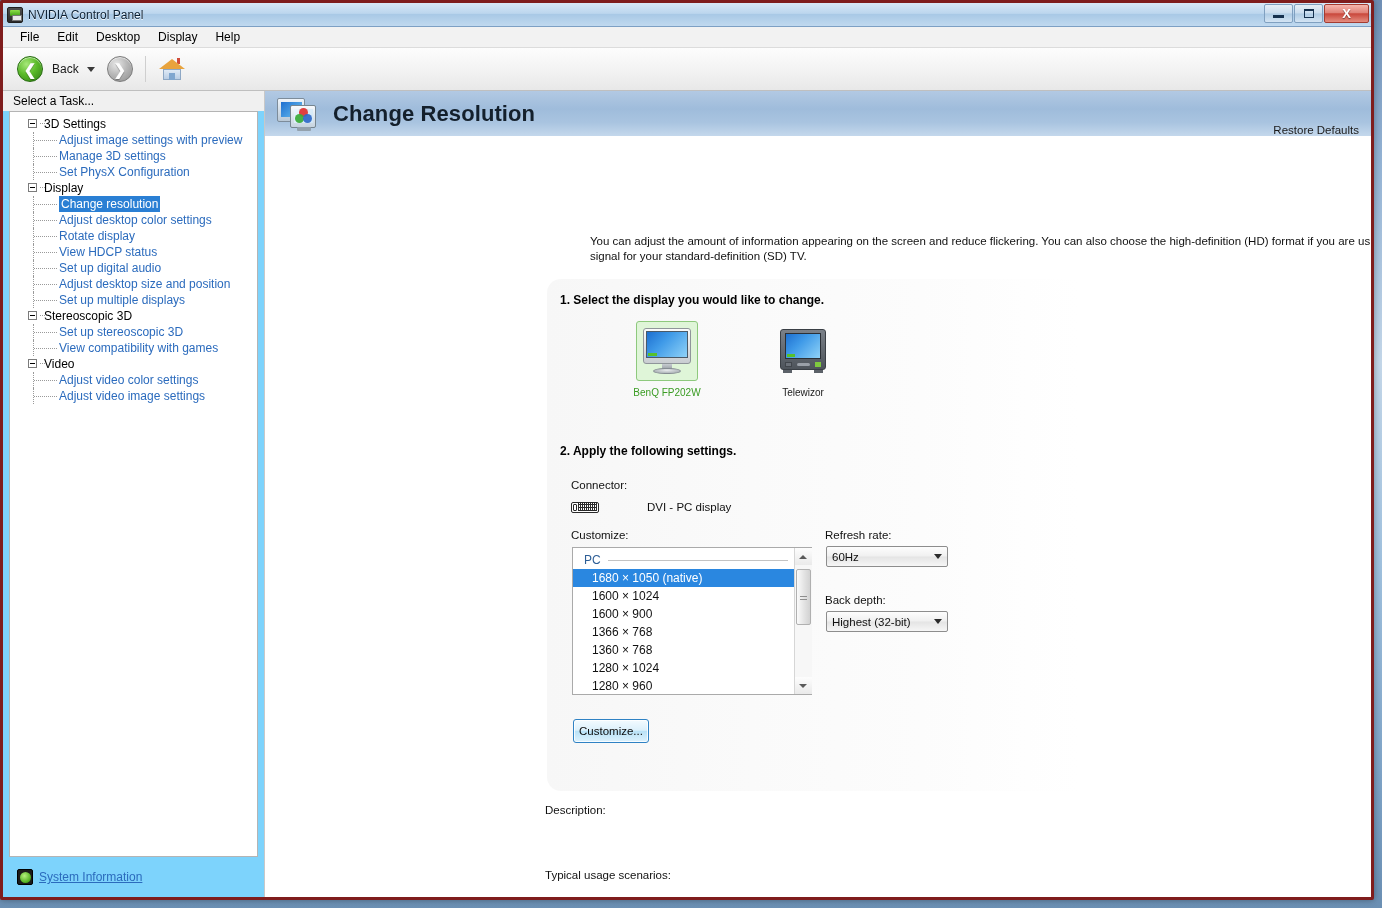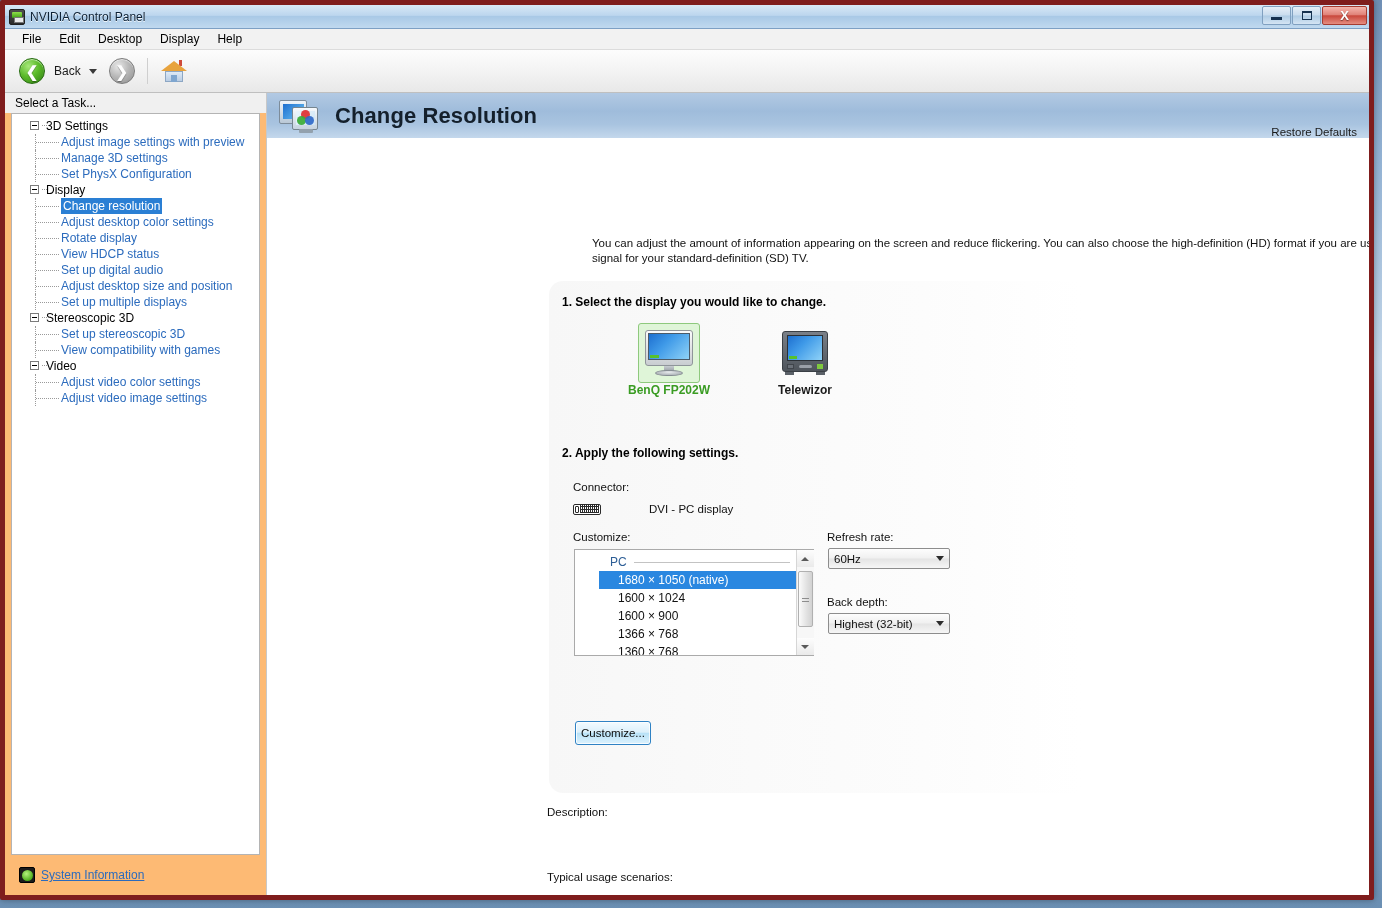--- a/index.html
+++ b/index.html
@@ -12,21 +12,21 @@
   body {
     background: linear-gradient(180deg,#6f8fb5 0%, #94b3d4 18%, #c3d6e8 40%, #9fc0dd 62%, #7ea3c6 85%, #6b8fb3 100%);
   }
 
   
   #window {
     position: absolute;
     left: 0; top: 0;
     width: 1374px; height: 900px;
     background: #f0f0f0;
-    border: 5px solid #7f1d1d;
+    border: 3px solid #7f1d1d;
     border-radius: 2px;
     box-shadow: 0 0 6px rgba(0,0,0,.35);
     display: flex; flex-direction: column;
   }
 
   
   #titlebar {
     height: 24px;
     background: linear-gradient(180deg,#d8e8f6 0%, #bcd6ee 45%, #a9c9e6 50%, #c0d9ef 100%);
     border-bottom: 1px solid #7da0c4;
@@ -130,21 +130,21 @@
   }
   .tb-sep { width:1px; height:26px; background:#cfcfcf; margin:0 13px 0 12px; }
   .home-icon { width: 26px; height: 24px; position: relative; }
 
   
   #main { flex: 1 1 auto; display: flex; min-height: 0; background:#fff; }
 
   
   #leftpane {
     width: 262px; flex: 0 0 262px;
-    background: #fdba74;
+    background: #7dd3fc;
     border-right: 1px solid #c8c8c8;
     display:flex; flex-direction:column;
     position: relative;
   }
   #select-task-label {
     font-size: 12px; color:#000;
     padding: 3px 0 3px 10px;
     background: #f0f0f0;
   }
   #tree-box {
@@ -258,21 +258,21 @@
   .step-label {
     font-size: 12px; font-weight:bold; color:#000;
   }
   #step1 { position:absolute; left: 13px; top: 14px; }
   #step2 { position:absolute; left: 13px; top: 165px; }
 
   .display-row { position:absolute; left: 84px; top: 42px; display:flex; gap: 64px; }
   .display-item { width: 72px; display:flex; flex-direction:column; align-items:center; cursor:default; }
   .display-thumb { width:62px; height:60px; border-radius:3px; display:flex;align-items:center;justify-content:center; }
   .display-thumb.selected { background:#dff5d8; border:1px solid #8ec97d; }
-  .display-name { font-size:12px; white-space:nowrap;font-weight:bold; }
+  .display-name { font-size:10px; margin-top:6px; white-space:nowrap; }
   .display-name.selected { color:#3a9c23; }
   .display-name.unselected { color:#1a1a1a; }
 
   #connector-label { position:absolute; left:24px; top:200px; font-size:11.5px; color:#111; }
   #connector-row { position:absolute; left:24px; top:222px; display:flex; align-items:center;gap:35px; }
   .dvi-icon {
     width: 28px; height: 11px;
     border: 1px solid #2a2a2a;
     border-radius: 2px;
     background: #fff;
@@ -284,24 +284,23 @@
   .dvi-icon .dvi-pins {
     flex:1; height:8px;
     background: repeating-linear-gradient(90deg,#2a2a2a 0 1px, transparent 1px 2px),
                 repeating-linear-gradient(0deg,#2a2a2a 0 1px, transparent 1px 3px);
   }
   #connector-text { font-size:11.5px; color:#111; }
 
   #res-label { position:absolute; left:24px; top:250px; font-size:11.5px; color:#111; }
   #res-listbox {
     position:absolute; left:25px; top:268px;
-    width: 240px; height: 107px;
+    width: 240px; height: 148px;
     background:#fff; border:1px solid #aaa;
     display:flex;
-    padding-left:24px;
   }
   .res-list { flex:1 1 auto; overflow:hidden; padding-top:3px; }
   .res-group-row {
     display:flex; align-items:center;
     font-size:12px; color:#2d5e96;
     padding: 1px 6px 1px 11px;
     height:18px;
   }
   .res-group-row .grp-name { margin-right:7px; }
   .res-group-row .grp-rule { flex:1 1 auto; height:1px; background:#c3c3c3; }

